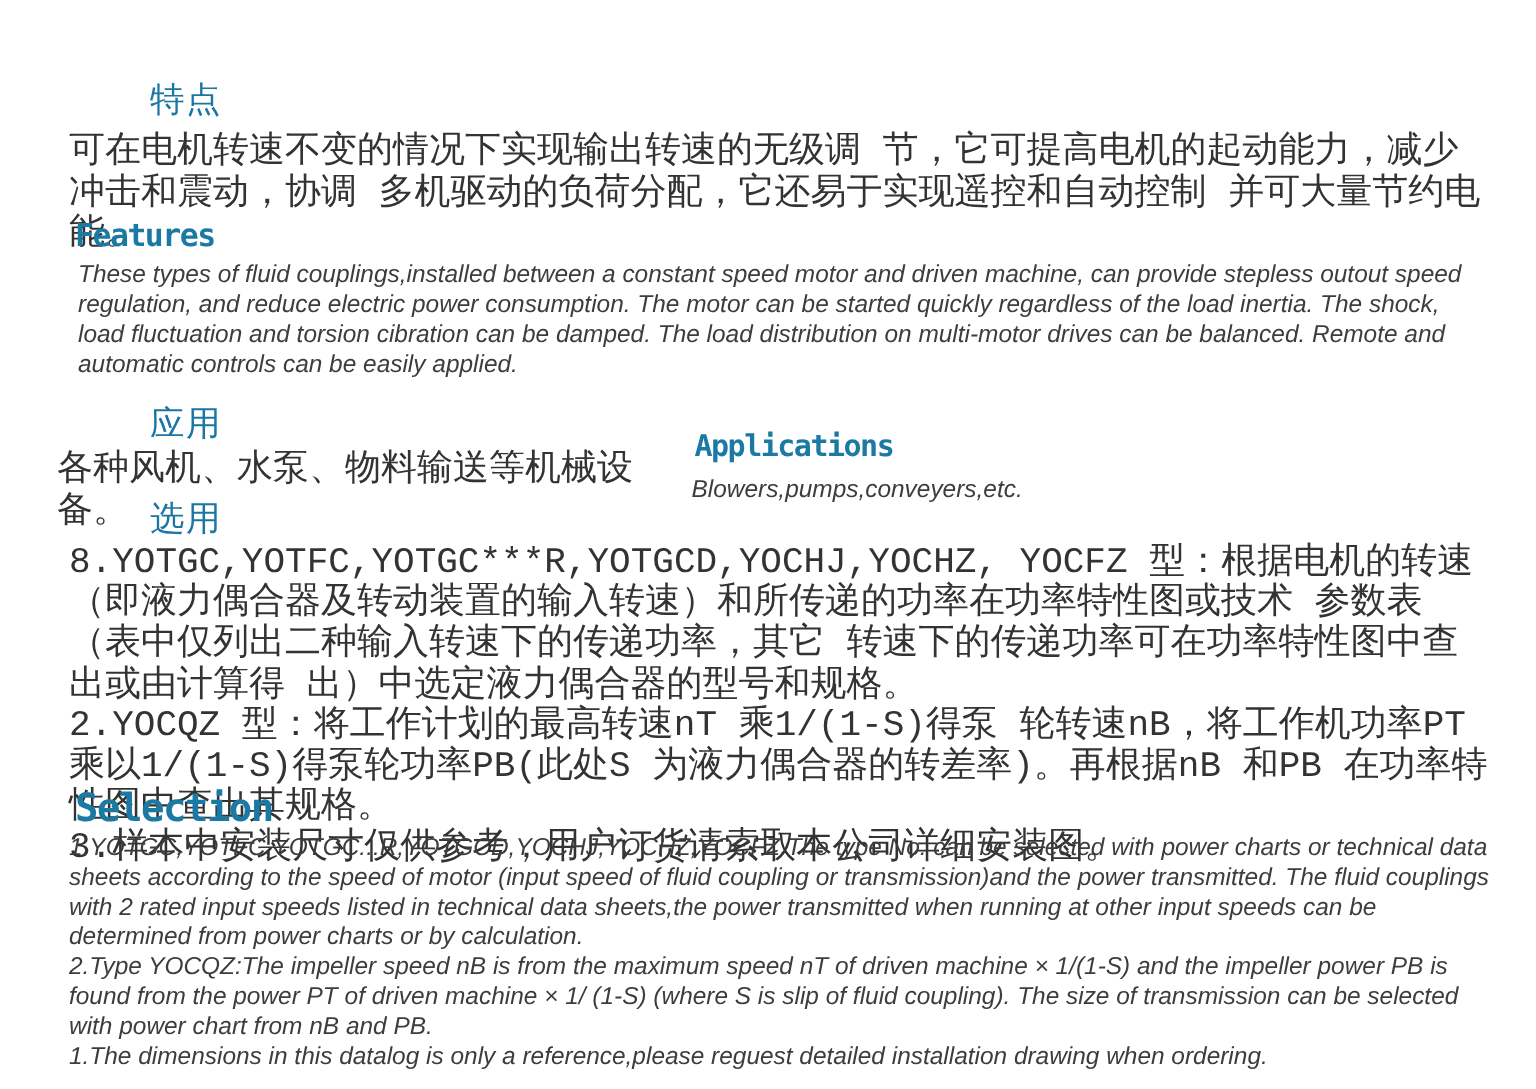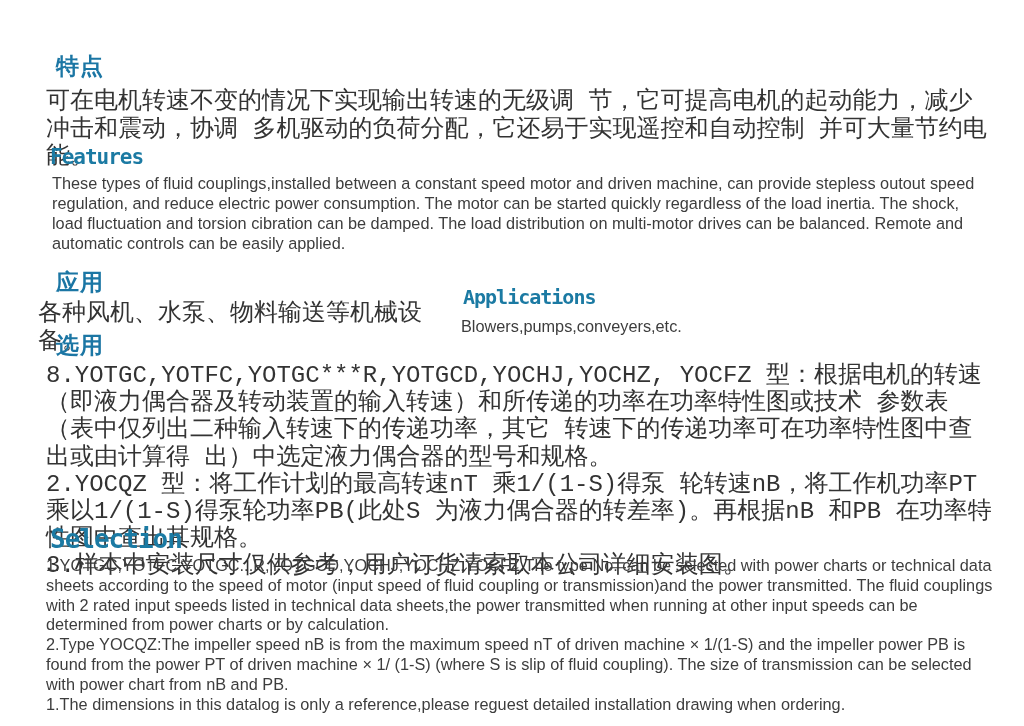--- a/index.html
+++ b/index.html
@@ -12,25 +12,26 @@
     width: 1024px;
     height: 726px;
     background: #ffffff;
     overflow: hidden;
     font-family: "Liberation Sans", sans-serif;
   }
   .abs { position: absolute; }
 
   .cn-heading {
     font-family: "Liberation Sans", sans-serif;
-    font-weight: bold;
+    font-weight: normal;
     font-size: 23px;
     color: #1b76a4;
     letter-spacing: 1px;
     line-height: 1.1;
+    margin-left: 44px;
   }
   .en-heading {
     font-family: "DejaVu Sans Mono", monospace;
     font-weight: bold;
     font-size: 26px;
     color: #1b7aa3;
     letter-spacing: -1px;
     line-height: 1.05;
   }
   .cn-body {
@@ -38,20 +39,21 @@
     color: #333333;
     line-height: 27.5px;
     margin: 0;
     font-family: Liberation Mono, monospace;
   }
   .en-body {
     font-size: 16.3px;
     color: #3d3d3d;
     line-height: 20px;
     margin: 0;
+    font-style: italic;
   }
   .item-list p { margin: 0; }
 </style>
 </head>
 <body>
 
 <div id="page">
 
   <div class="abs cn-heading" style="left:56px; top:54px;">特点</div>
 

